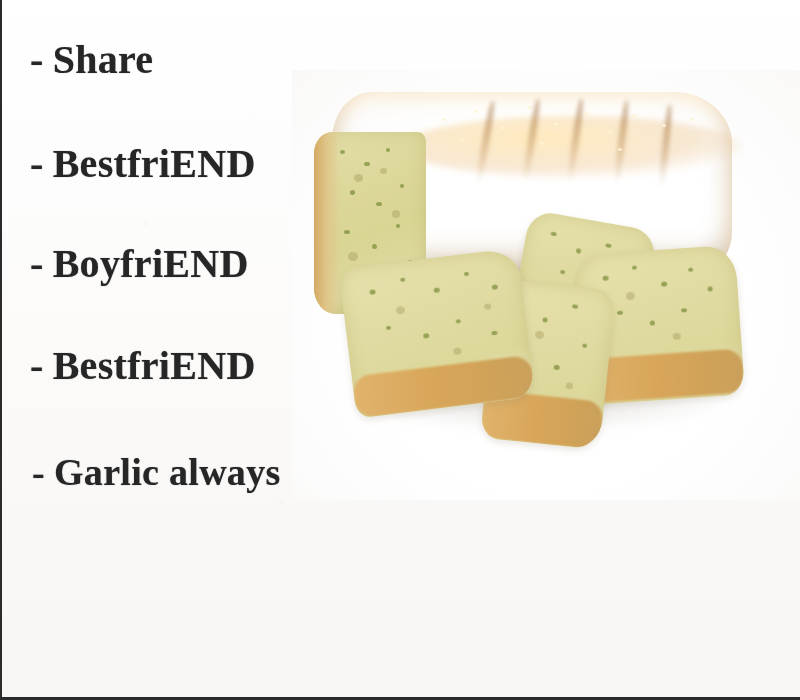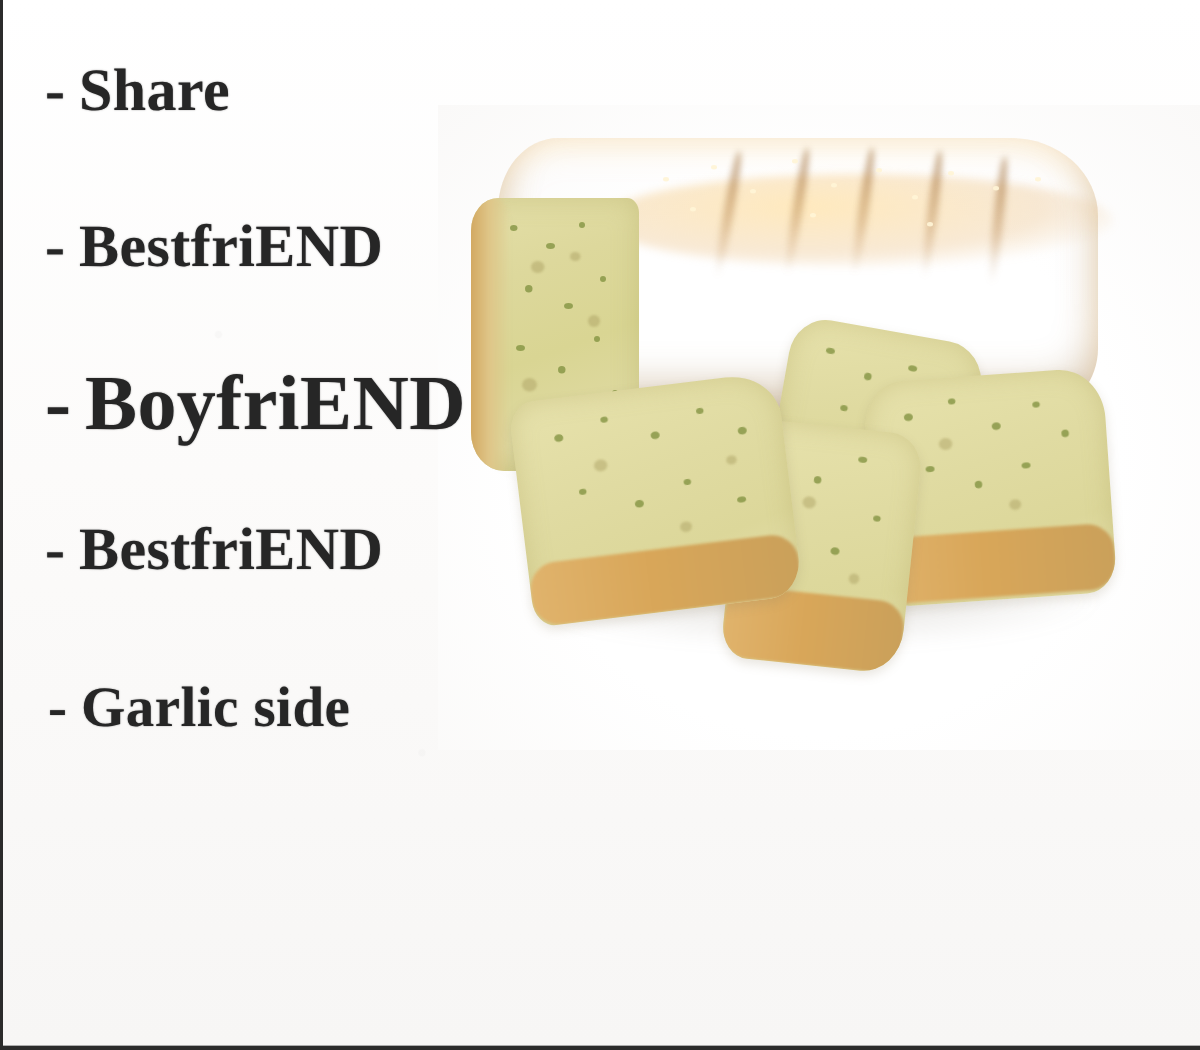--- a/index.html
+++ b/index.html
@@ -48,21 +48,21 @@
     color: #262626;
     letter-spacing: 0.3px;
     text-shadow: 0 0 1.1px rgba(60,60,60,0.55);
   }
   .word-dash {
     display: inline-block;
     margin-right: 9px;
   }
   .word-row.r0 { top: 36px;  font-size: 40px; }
   .word-row.r1 { top: 140px; font-size: 40px; }
-  .word-row.r2 { top: 240px; font-size: 52px; }
+  .word-row.r2 { top: 240px; font-size: 40px; }
   .word-row.r3 { top: 342px; font-size: 40px; }
   .word-row.r4 { top: 450px; font-size: 38px; left: 30px; }
 
   
   #caption {
     position: absolute;
     left: 10px;
     top: 538px;
     width: 780px;
     z-index: 5;
@@ -341,18 +341,18 @@
     <div class="word-row r1">
       <span class="word-dash">-</span><span>BestfriEND</span>
     </div>
     <div class="word-row r2">
       <span class="word-dash">-</span><span>BoyfriEND</span>
     </div>
     <div class="word-row r3">
       <span class="word-dash">-</span><span>BestfriEND</span>
     </div>
     <div class="word-row r4">
-      <span class="word-dash">-</span><span>Garlic side</span>
+      <span class="word-dash">-</span><span>Garlic always</span>
     </div>
   </div>
 
 
 </div>
 
 </body></html>

